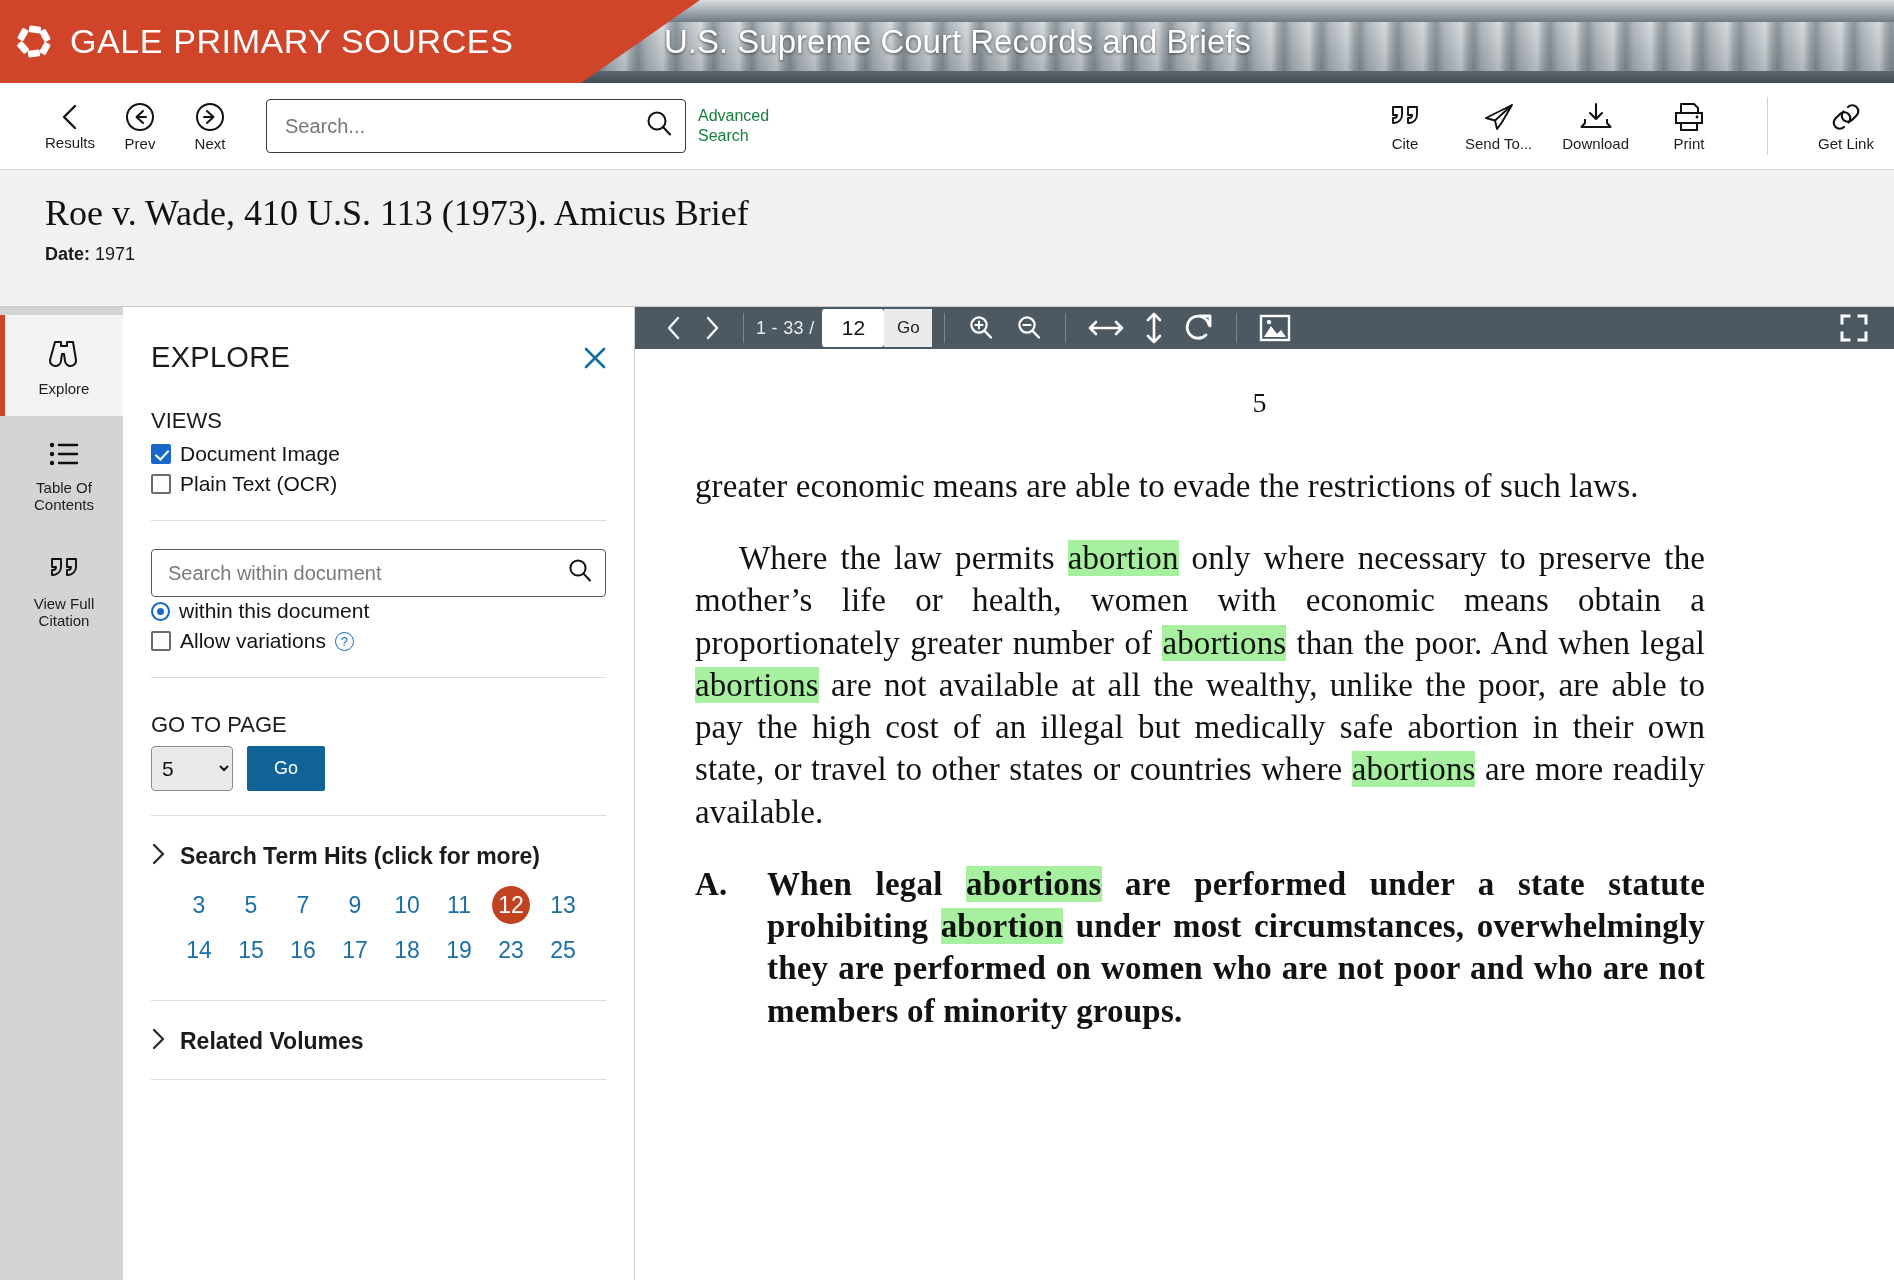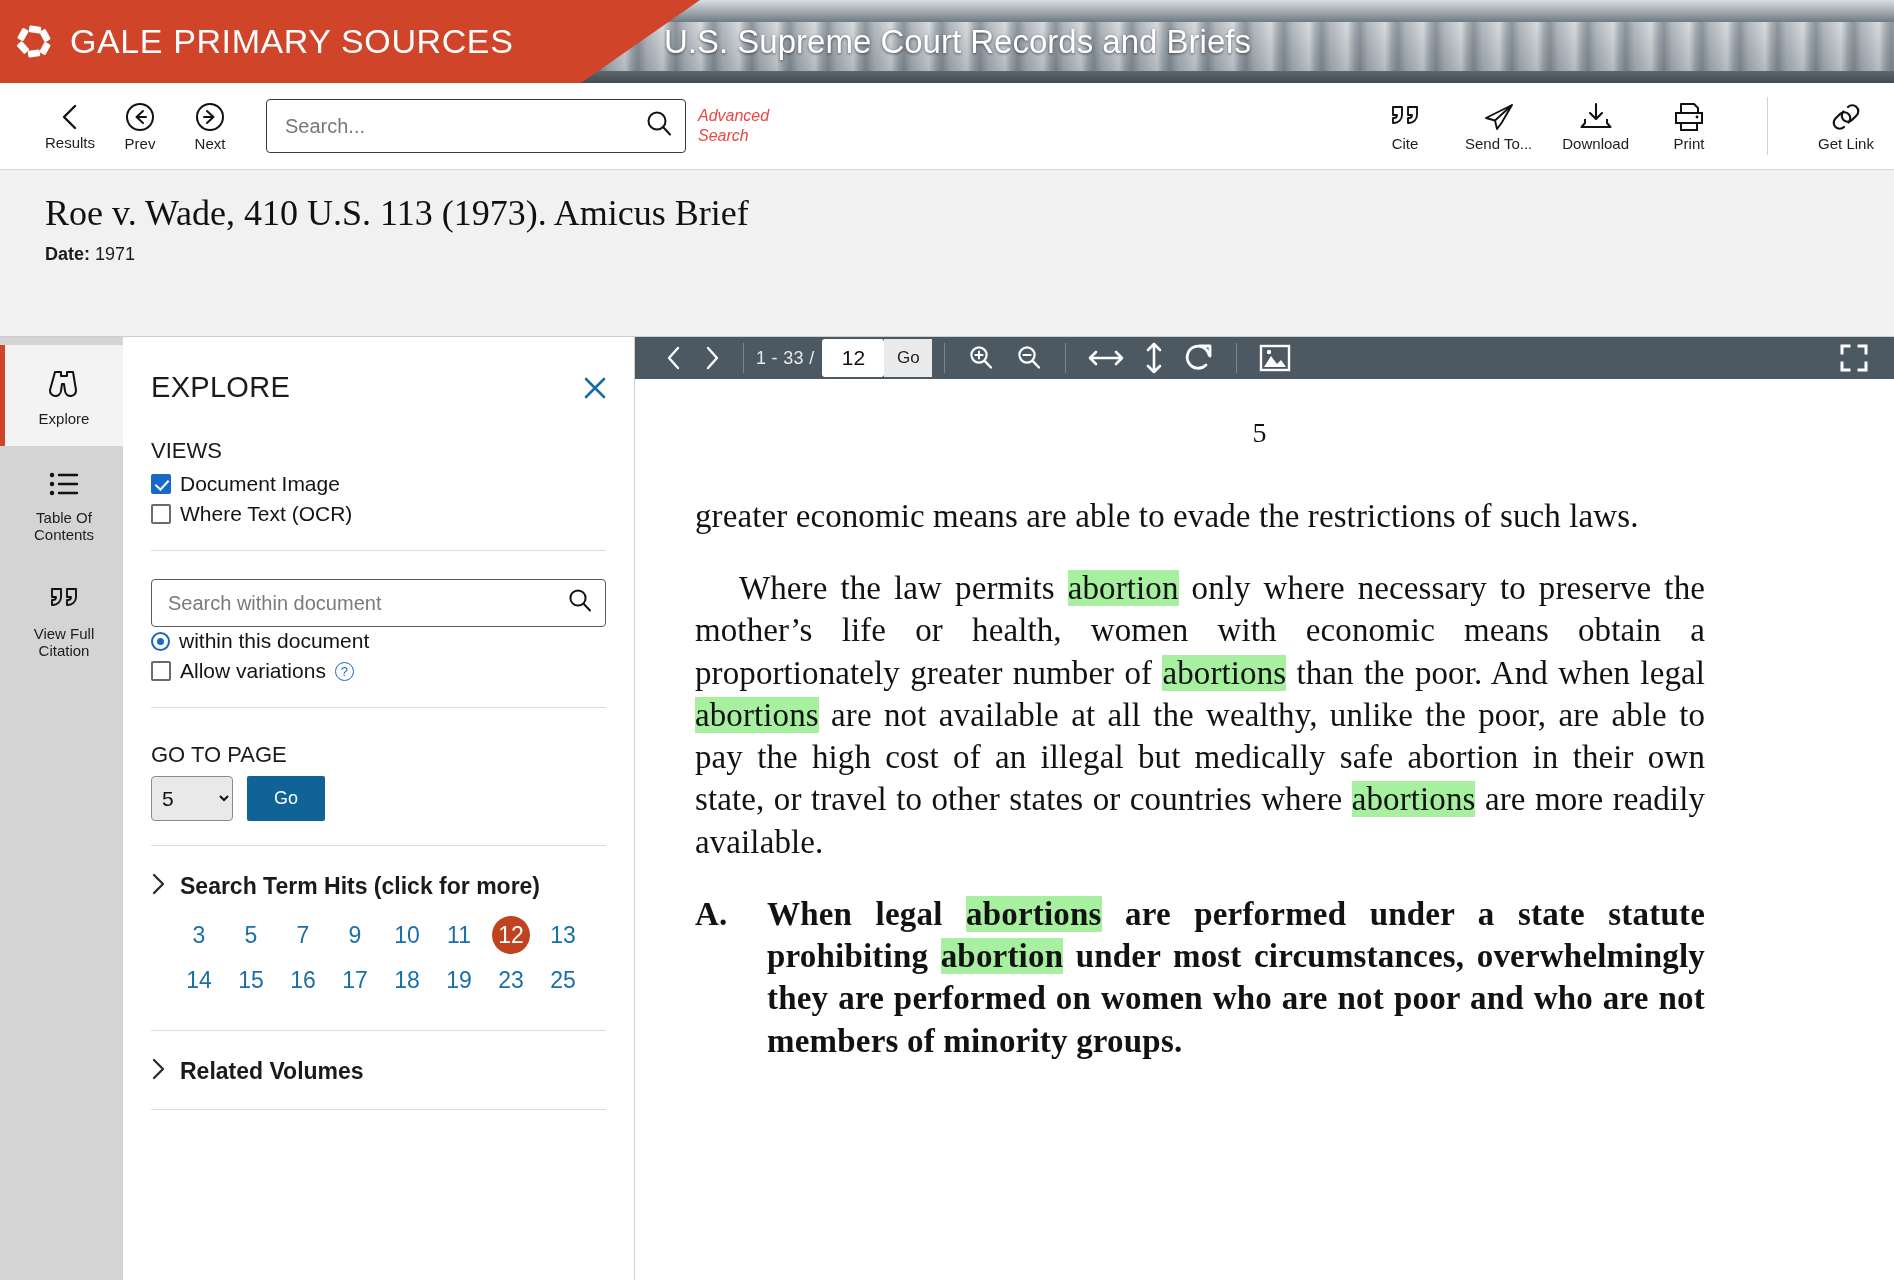--- a/index.html
+++ b/index.html
@@ -110,33 +110,33 @@
     background: #fff;
   }
   .searchwrap input {
     border: 0; outline: 0; flex: 1;
     font-size: 20px; color: #333;
     font-family: "Liberation Sans", sans-serif;
     background: transparent;
   }
   .searchwrap input::placeholder { color: #777; }
   .adv-search {
-    font-size: 16px; line-height: 1.25; margin-left: 12px; color: #ef4444;
-    cursor: pointer; width: 90px; font-style: italic;
+    font-size: 16px; line-height: 1.25; margin-left: 12px; color: #15803d;
+    cursor: pointer; width: 90px;
   }
   .spacer { flex: 1; }
   .right-tools { display: flex; align-items: center; gap: 30px; }
   .vdiv { width: 1px; height: 58px; background: #d2d2d2; margin: 0 18px; }
 
   
   .titlebar {
     background: #f1f1f1;
     border-bottom: 1px solid #cdcdcd;
     padding: 22px 0 24px 45px;
-    height: 167px;
+    height: 137px;
   }
   .doc-title {
     font-family: "Liberation Serif", serif;
     font-size: 36px;
     color: #111;
     margin: 0 0 10px 0;
     font-weight: 400;
   }
   .doc-date { font-size: 18px; color: #1a1a1a; }
   .doc-date b { font-weight: 700; }
@@ -459,21 +459,21 @@
     </div>
 
     <div class="sec">
       <div class="sec-title">VIEWS</div>
       <div class="chkrow">
         <span class="cbox checked"></span>
         <span>Document Image</span>
       </div>
       <div class="chkrow">
         <span class="cbox"></span>
-        <span>Where Text (OCR)</span>
+        <span>Plain Text (OCR)</span>
       </div>
     </div>
 
     <div class="hr"></div>
 
     <div class="sec">
       <div class="docsearch">
         <input type="text" placeholder="Search within document" style="">
         <span>
           <svg width="30" height="30" viewBox="0 0 30 30">

